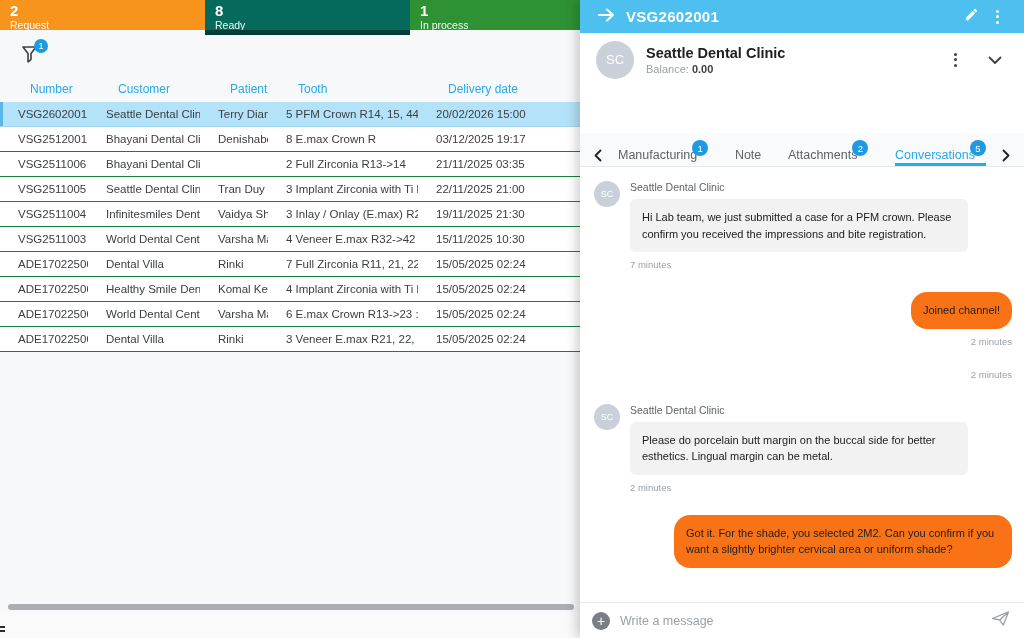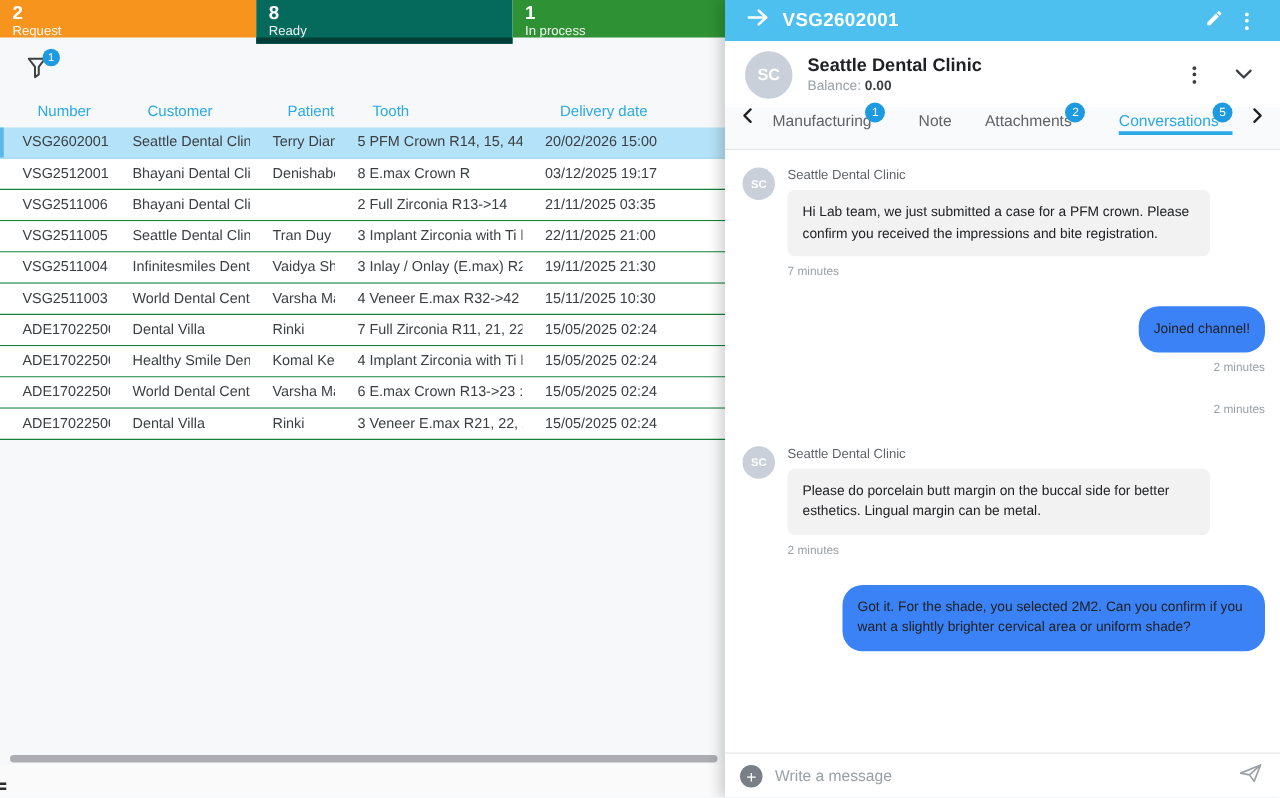--- a/index.html
+++ b/index.html
@@ -45,50 +45,50 @@
 
   .chat-header { height:33px; background:#4EC0F0; display:flex; align-items:center; padding:0 14px; flex:0 0 auto; }
   .arrow-btn { width:24px; height:24px; display:flex; align-items:center; justify-content:center; cursor:pointer; }
   .chat-title { color:#fff; font-size:15px; font-weight:600; letter-spacing:.3px; margin-left:8px; flex:1; }
   .icon-btn { width:26px; height:26px; display:flex; align-items:center; justify-content:center; cursor:pointer; }
   .kebab { display:flex; flex-direction:column; gap:2.5px; }
   .kebab i { width:3px; height:3px; border-radius:50%; background:#fff; }
   .kebab.dark i { background:#3C4043; }
 
   .clinic-row { height:53px; background:#fff; display:flex; align-items:center; padding:0 16px; flex:0 0 auto; }
-  .avatar { border-radius:50%; background:#C9D0DA; color:#fff; display:flex; align-items:center; justify-content:center; flex:0 0 auto;font-weight:bold; }
+  .avatar { border-radius:50%; background:#C9D0DA; color:#fff; display:flex; align-items:center; justify-content:center; flex:0 0 auto; }
   .avatar.lg { width:38px; height:38px; font-size:13px; }
   .avatar.sm { width:26px; height:26px; font-size:9px; }
   .clinic-info { margin-left:12px; flex:1; min-width:0; }
   .clinic-name { font-size:14.5px; font-weight:600; color:#202124; line-height:18px; }
   .clinic-balance { font-size:11px; color:#9AA0A6; line-height:14px; }
   .clinic-balance b { color:#3C4043; font-weight:600; }
   .clinic-actions { display:flex; align-items:center; gap:14px; }
 
-  .chat-tabs { height:34px; background:#F8FAFB; border-bottom:1px solid #E6E8EB; display:flex; align-items:flex-start;
-    padding:0 6px; flex:0 0 auto; }
+  .chat-tabs { height:34px; background:#F8FAFB; border-bottom:1px solid #E6E8EB; display:flex; align-items:flex-end;
+    padding:0 6px; flex:0 0 auto;margin-top:47px; }
   .tab-nav { width:24px; display:flex; align-items:center; justify-content:center; cursor:pointer; color:#202124; }
   .tab-strip { flex:1; display:flex; justify-content:space-between; padding:0 8px; }
   .tab-item { display:flex; align-items:center; font-size:12.5px; color:#5F6368; cursor:pointer;
     border-bottom:3px solid transparent; padding-top:3px; white-space:nowrap; }
   .tab-item.active { color:#29A9E6; border-bottom-color:#29A9E6; }
   .tab-badge { position:relative; top:-7px; margin-left:-5px; min-width:16px; height:16px; border-radius:50%;
     background:#1E9BE0; color:#fff; font-size:9.5px; display:flex; align-items:center; justify-content:center; }
 
   .messages { flex:1; overflow:hidden; padding:12px 12px 0 14px; background:#fff; }
   .msg { margin-bottom:22px; }
   .msg.incoming { display:flex; }
   .msg .msg-avatar { margin-right:10px; margin-top:2px; }
   .msg-content { flex:1; min-width:0; }
   .msg-sender { font-size:10.5px; color:#5F6368; margin:2px 0 6px; }
   .bubble { display:inline-block; max-width:338px; padding:10px 12px; border-radius:6px;
     font-size:11px; line-height:1.5; color:#202124; text-align:left; }
   .incoming .bubble { background:#F2F2F2; }
   .outgoing { text-align:right; }
-  .outgoing .bubble { background:#3b82f6;border-radius:16px; }
+  .outgoing .bubble { background:#f97316;border-radius:16px; }
   .msg-time { font-size:9.5px; color:#9AA0A6; margin-top:7px; }
   .incoming .msg-time { text-align:left; }
   .outgoing .msg-time { text-align:right; }
 
   .composer { height:36px; border-top:1px solid #E8E8E8; display:flex; align-items:center; padding:0 12px 0 12px;
     background:#fff; flex:0 0 auto; }
   .plus-btn { width:18px; height:18px; border-radius:50%; background:#7A7F87; color:#fff; font-size:14px; line-height:16px;
     display:flex; align-items:center; justify-content:center; cursor:pointer; flex:0 0 auto; }
   .composer input { flex:1; border:none; outline:none; font-family:"Liberation Sans",sans-serif;
     font-size:12.5px; color:#3C4043; margin-left:10px; background:transparent; }

